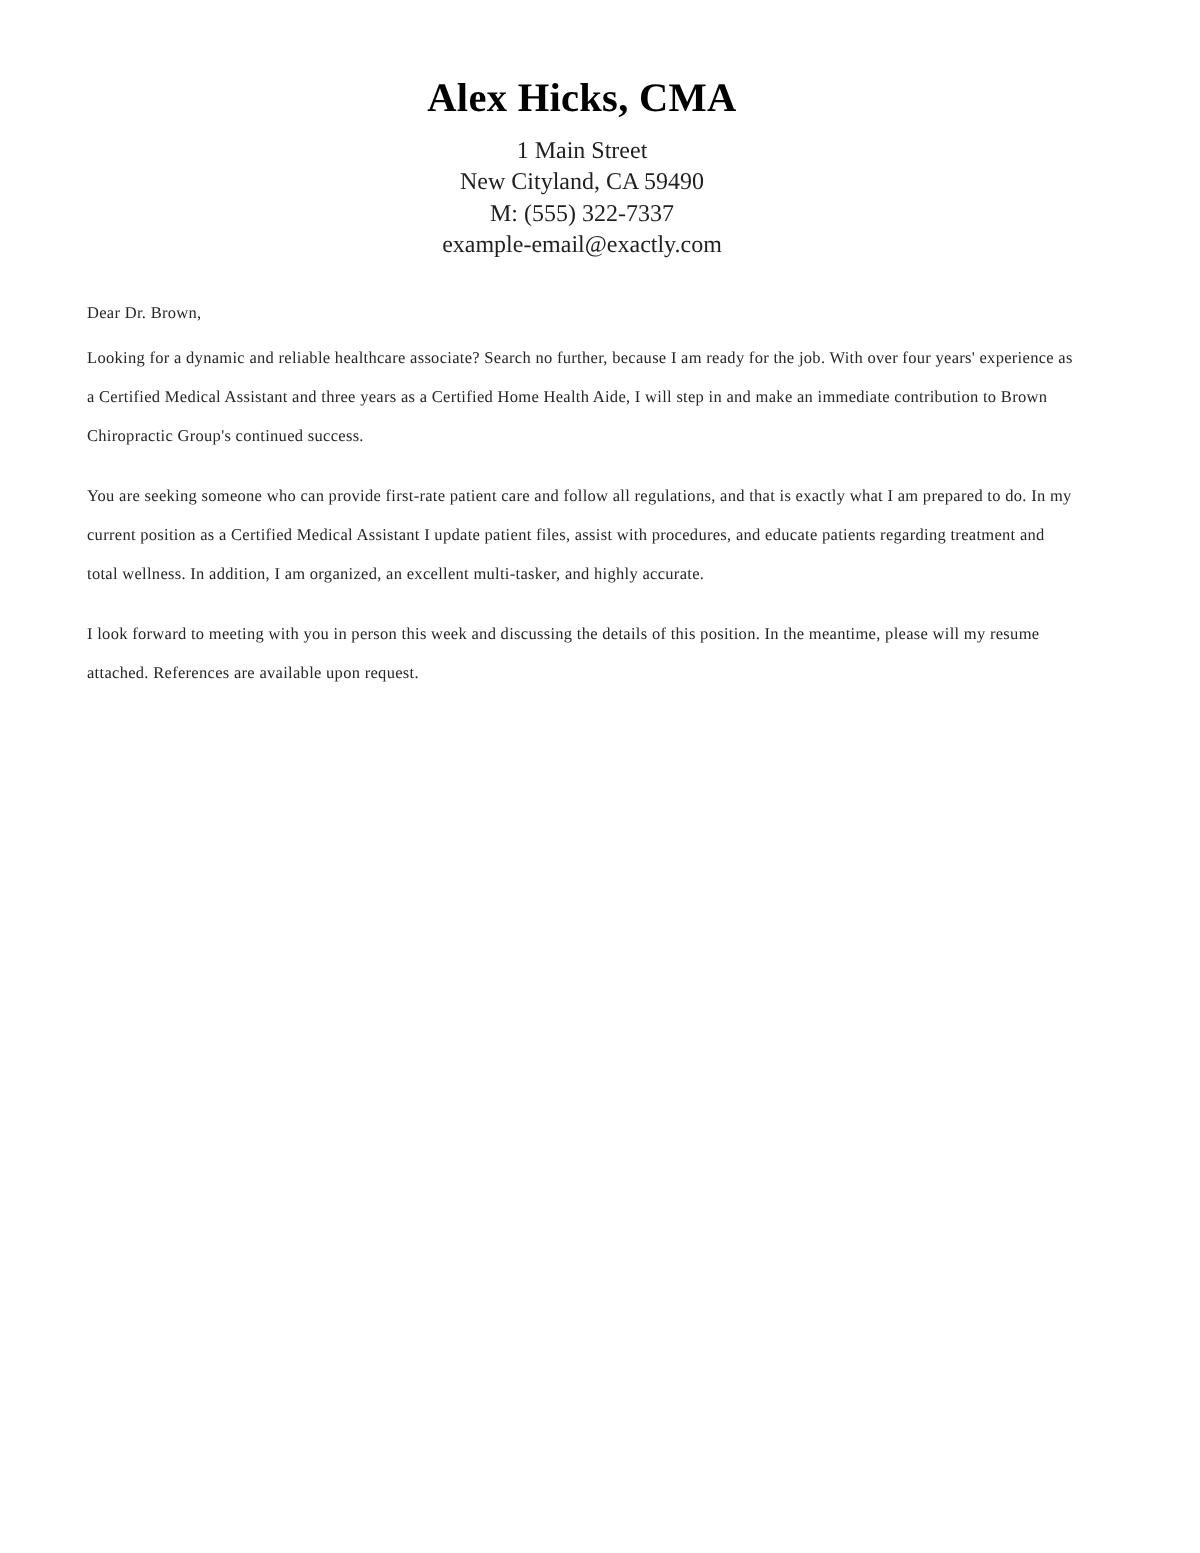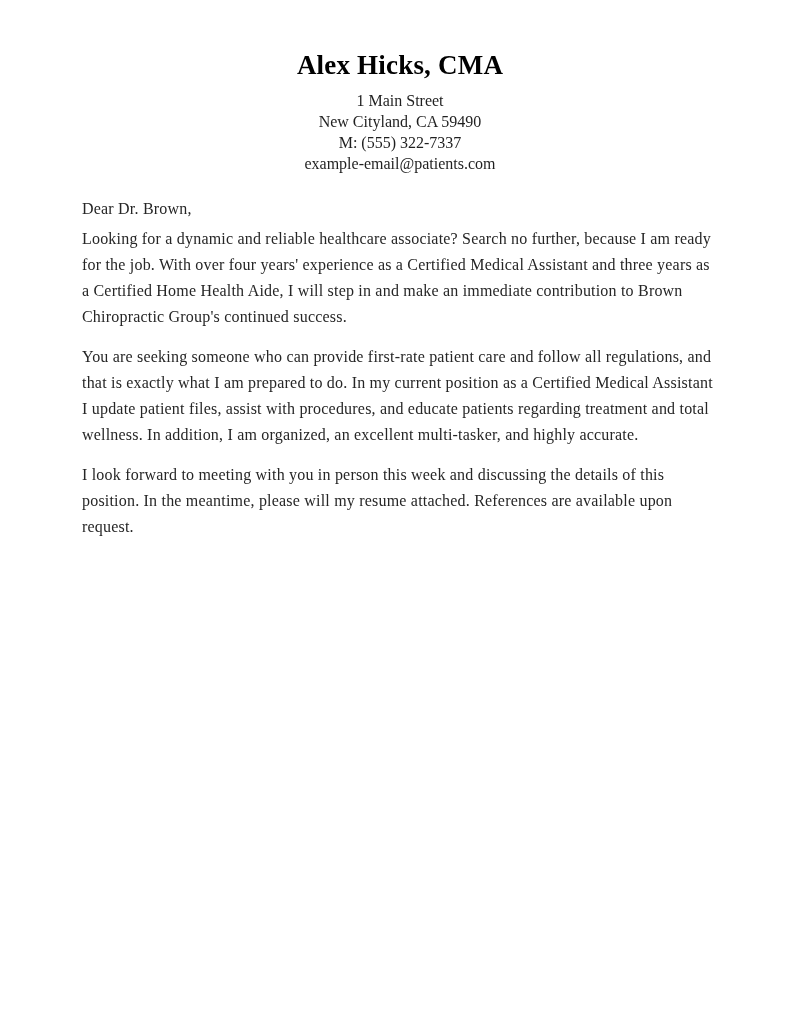--- a/index.html
+++ b/index.html
@@ -6,21 +6,21 @@
     margin: 0;
     padding: 0;
     background: #ffffff;
   }
   .page {
     position: relative;
     width: 800px;
     height: 1035px;
     box-sizing: border-box;
     background: #ffffff;
-    padding: 50px 82px 0 82px;
+    padding: 50px 82px 0 58px;
     color: #1f1f1f;
     font-family: "Liberation Serif", serif;
     overflow: hidden;
   }
   .letter-header {
     text-align: center;
   }
   .sender-name {
     margin: 0 0 9px 0;
     font-size: 27px;
@@ -28,21 +28,21 @@
     color: #000000;
     letter-spacing: 0.2px;
   }
   .addr-line {
     font-size: 16px;
     line-height: 21px;
     color: #1f1f1f;
   }
   .letter-body {
     margin-top: 22px;
-    font-size: 16px;
+    font-size: 11px;
     line-height: 26px;
     letter-spacing: 0.2px;
     color: #262626;
   }
   .salutation {
     margin: 0 0 4px 0;
   }
   .para {
     margin: 0 0 14px 0;
   }
@@ -60,21 +60,21 @@
 </head>
 <body>
 
 <div class="page">
 
   <header class="letter-header">
     <h1 class="sender-name">Alex Hicks, CMA</h1>
     <div class="addr-line">1 Main Street</div>
     <div class="addr-line">New Cityland, CA 59490</div>
     <div class="addr-line">M: (555) 322-7337</div>
-    <div class="addr-line">example-email@patients.com</div>
+    <div class="addr-line">example-email@exactly.com</div>
   </header>
 
   <main class="letter-body">
     <p class="salutation">Dear Dr. Brown,</p>
 
     <p class="para">Looking for a dynamic and reliable healthcare associate? Search no further, because I am ready for the job. With over four years' experience as a Certified Medical Assistant and three years as a Certified Home Health Aide, I will step in and make an immediate contribution to Brown Chiropractic Group's continued success.</p>
 
     <p class="para">You are seeking someone who can provide first-rate patient care and follow all regulations, and that is exactly what I am prepared to do. In my current position as a Certified Medical Assistant I update patient files, assist with procedures, and educate patients regarding treatment and total wellness. In addition, I am organized, an excellent multi-tasker, and highly accurate.</p>
 
     <p class="para">I look forward to meeting with you in person this week and discussing the details of this position. In the meantime, please will my resume attached. References are available upon request.</p>

